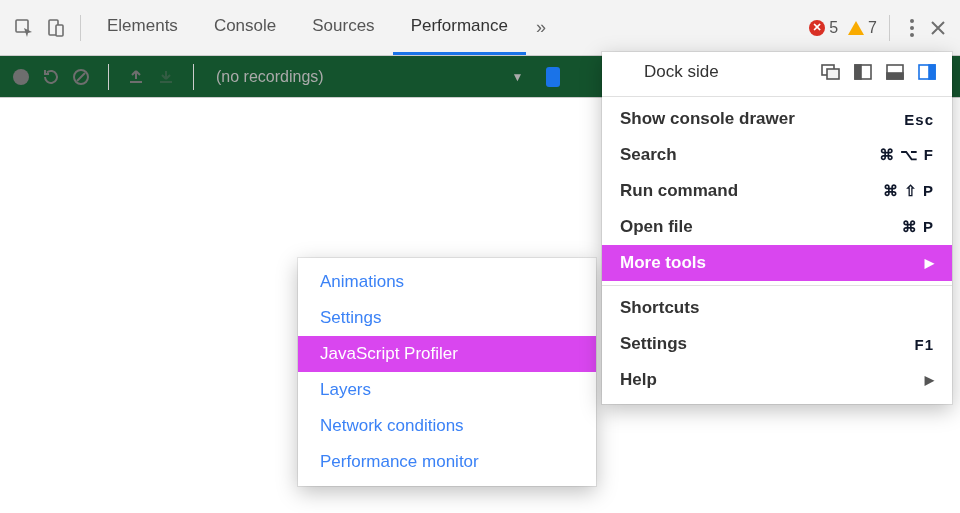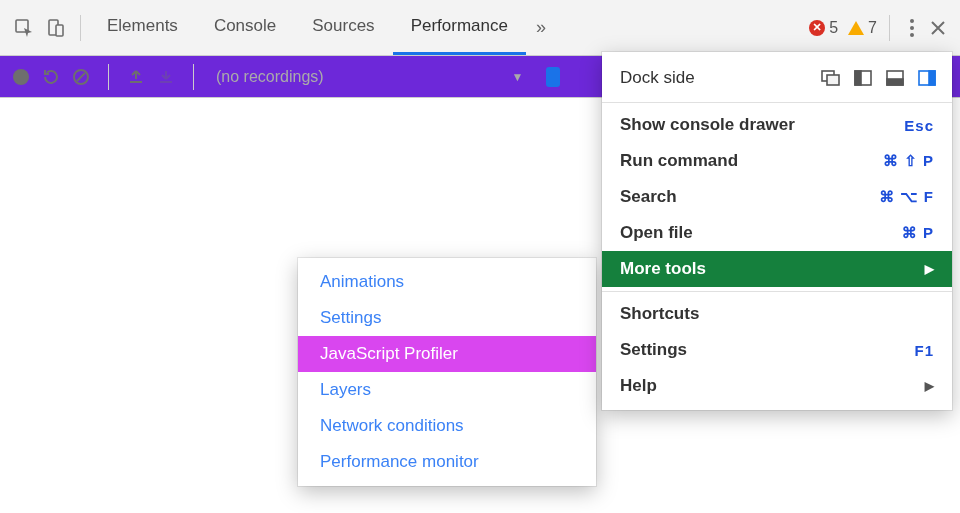--- a/index.html
+++ b/index.html
@@ -91,21 +91,21 @@
     .close-x {
       font-size: 18px; color: #666; padding: 0 6px;
       display: flex; align-items: center;
     }
     .second-toolbar {
       display: flex;
       align-items: center;
       height: 42px;
       border-bottom: 1px solid #ccc;
       padding: 0 10px;
-      background: #6d28d9;
+      background: #14532d;
       gap: 8px;
     }
     .record-dot {
       width: 16px; height: 16px; border-radius: 50%;
       background: #6e6e6e;
     }
     .tb-btn {
       width: 22px; height: 22px; display: flex; align-items: center; justify-content: center;
       color: #6e6e6e;
     }
@@ -138,37 +138,38 @@
     }
     .menu-row {
       display: flex;
       align-items: center;
       padding: 8px 18px;
       font-size: 17px;
       color: #333;
       font-weight: bold;
     }
     .menu-row.highlight {
-      background: #15803d;
+      background: #d946ef;
       color: #fff;
     }
     .menu-sep {
       height: 1px; background: #e0e0e0; margin: 4px 0;
     }
     .menu-kb {
       margin-left: auto;
-      color: #1d4ed8;
+      color: #0f172a;
       font-size: 15px;
       letter-spacing: 1px;
     }
     .dock-row {
       display: flex;
       align-items: center;
-      padding: 16px 14px 10px 18px;
+      padding: 10px 14px 10px 18px;
       font-size: 17px;
+      margin-left: 24px;
     }
     .dock-opts { margin-left: auto; display: flex; gap: 10px; }
     .dock-opt {
       width: 22px; height: 18px;
       display: flex; align-items: center; justify-content: center;
     }
     
     .sub-menu {
       position: absolute;
       top: 258px;
@@ -302,26 +303,26 @@
           </svg>
       </div>
     </div>
   </div>
   <div class="menu-sep"></div>
   <div class="menu-row hoverable">
     <span>Show console drawer</span>
     <span class="menu-kb">Esc</span>
   </div>
   <div class="menu-row hoverable">
+    <span>Search</span>
+    <span class="menu-kb">⌘ ⌥ F</span>
+  </div>
+  <div class="menu-row hoverable">
     <span>Run command</span>
     <span class="menu-kb">⌘ ⇧ P</span>
-  </div>
-  <div class="menu-row hoverable">
-    <span>Search</span>
-    <span class="menu-kb">⌘ ⌥ F</span>
   </div>
   <div class="menu-row hoverable">
     <span>Open file</span>
     <span class="menu-kb">⌘ P</span>
   </div>
   <div class="menu-row highlight">
     <span>More tools</span>
     <span class="arrow-right">▶</span>
   </div>
   <div class="menu-sep"></div>

